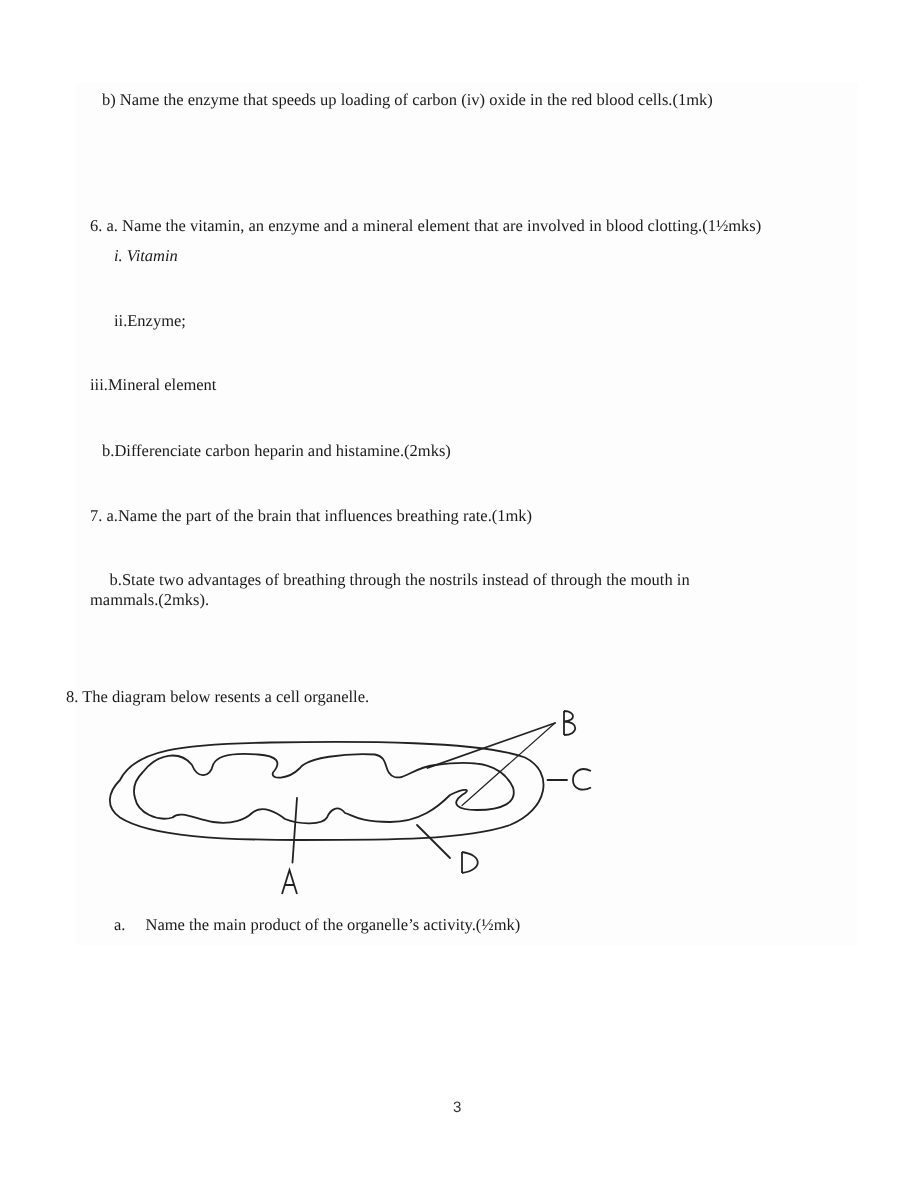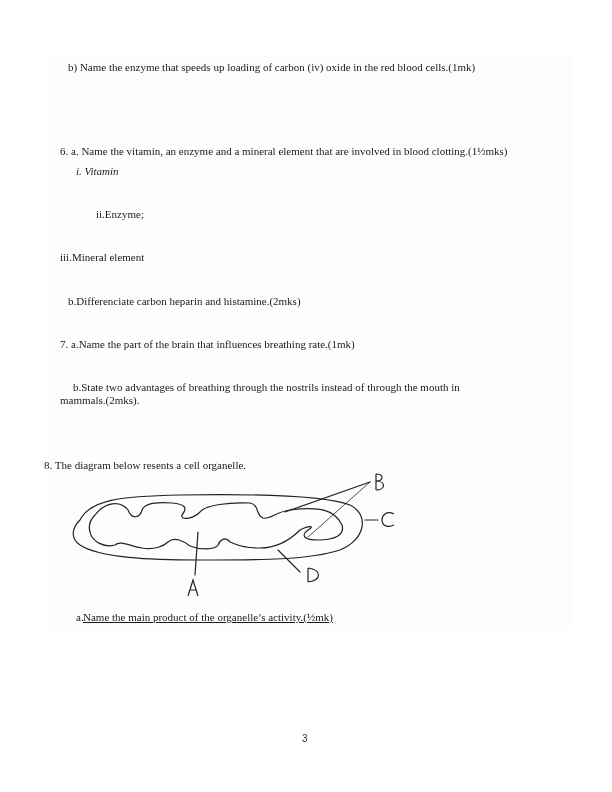--- a/index.html
+++ b/index.html
@@ -11,21 +11,21 @@
   svg.diag { position:absolute; left:60px; top:470px; }
 </style>
 </head>
 <body>
 
 <div class="scan"></div>
 
 <div class="line" style="left:68px; top:61px;">b) Name the enzyme that speeds up loading of carbon (iv) oxide in the red blood cells.(1mk)</div>
 <div class="line" style="left:60px; top:145px;">6. a. Name the vitamin, an enzyme and a mineral element that are involved in blood clotting.(1½mks)</div>
 <div class="line" style="left:76px; top:165px;font-style:italic;">i. Vitamin</div>
-<div class="line" style="left:76px; top:208px;margin-left:20px;">ii.Enzyme;</div>
+<div class="line" style="left:76px; top:208px;">ii.Enzyme;</div>
 <div class="line" style="left:60px; top:251px;">iii.Mineral element</div>
 <div class="line" style="left:68px; top:295px;">b.Differenciate carbon heparin and histamine.(2mks)</div>
 <div class="line" style="left:60px; top:338px;">7. a.Name the part of the brain that influences breathing rate.(1mk)</div>
 <div class="line" style="left:73px; top:381px;">b.State two advantages of breathing through the nostrils instead of through the mouth in</div>
 <div class="line" style="left:60px; top:394px;">mammals.(2mks).</div>
 <div class="line" style="left:44px; top:459px;">8. The diagram below resents a cell organelle.</div>
 
 <svg class="diag" width="340" height="130" viewBox="0 0 340 130">
   <g fill="none" stroke="#222" stroke-width="1.2" stroke-linecap="round">
 
@@ -48,15 +48,15 @@
 
     <path d="M316,4 L316,20 M316,4 C324,4 324,11 316,11 C326,11 326,20 316,20"></path>
 
     <path d="M334,44 C326,40 322,46 322,50 C322,56 328,58 334,55"></path>
 
     <path d="M248,98 L248,112 M248,98 C262,100 262,110 248,112"></path>
   </g>
 </svg>
 
 <div class="line" style="left:76px; top:611px;">a.</div>
-<div class="line" style="left:83px; top:611px;text-decoration:underline;">Name the main product of the organelle’s activity.(½mk)</div>
+<div class="line" style="left:97px; top:611px;">Name the main product of the organelle’s activity.(½mk)</div>
 
 <div class="pagenum">3</div>
 
 </body></html>

